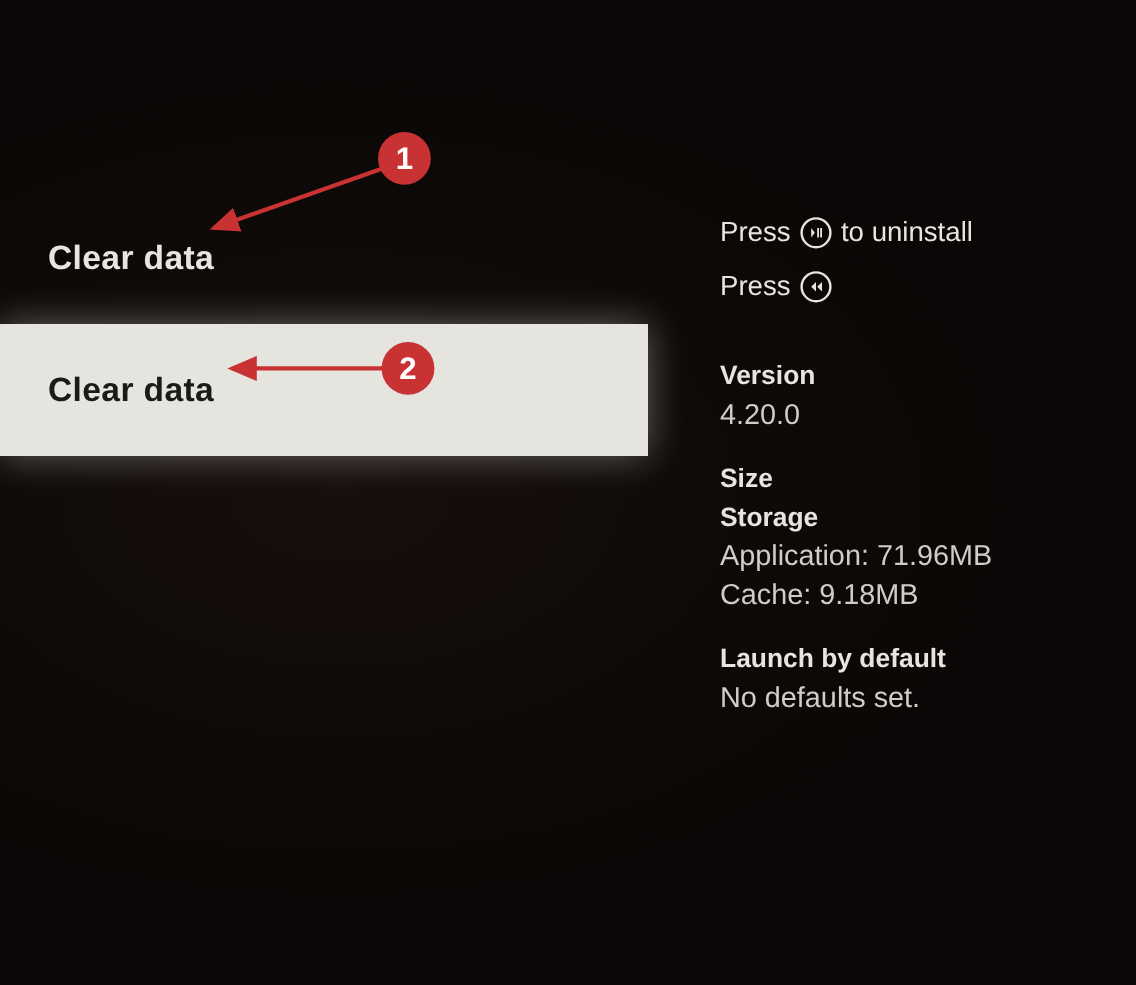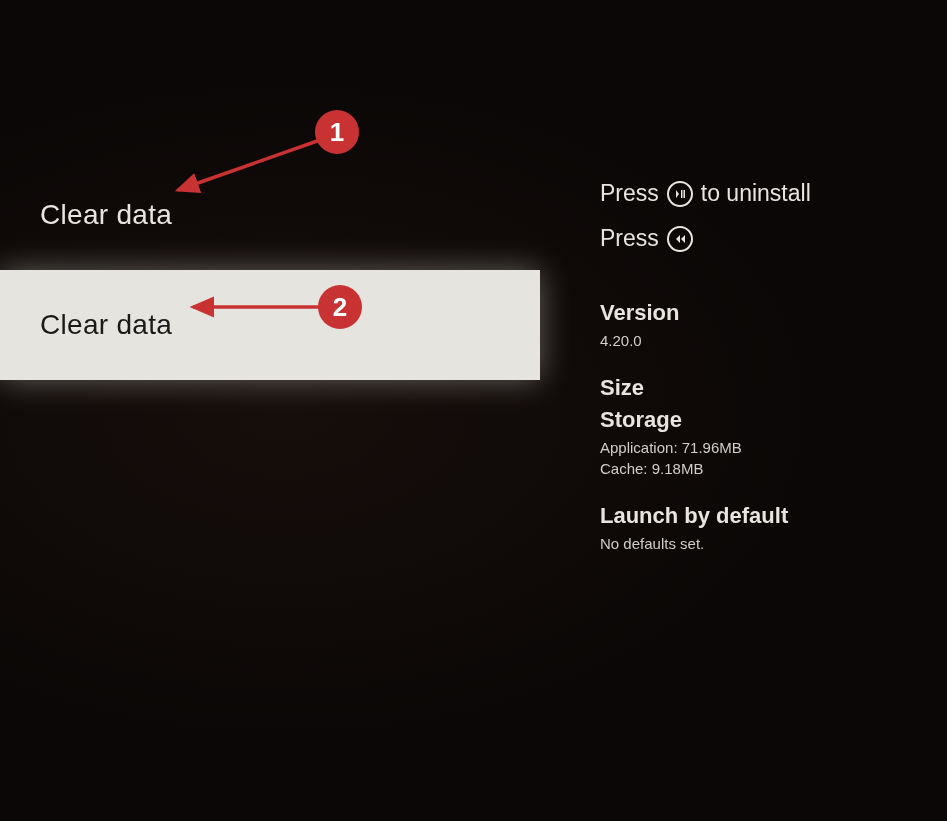--- a/index.html
+++ b/index.html
@@ -29,21 +29,21 @@
       top: 160px;
       width: 540px;
     }
     
     .menu-item {
       display: flex;
       align-items: center;
       padding: 0 40px;
       height: 110px;
       font-size: 28px;
-      font-weight: 400;
+      font-weight: 700;
       color: #e8e5e0;
       letter-spacing: 0.3px;
     }
     
     .menu-item.selected {
       background: #e6e4df;
       color: #1a1a1a;
       box-shadow: 0 0 30px rgba(230,228,223,0.4);
     }
     
@@ -81,21 +81,21 @@
       margin-top: 48px;
     }
     
     .info-label {
       font-size: 22px;
       font-weight: 700;
       margin-bottom: 6px;
     }
     
     .info-value {
-      font-size: 15px;
+      font-size: 24px;
       font-weight: 400;
       color: #d0cdc8;
       margin-bottom: 26px;
     }
     
     .callout-circle {
       position: absolute;
       width: 44px;
       height: 44px;
       background: #c83232;

